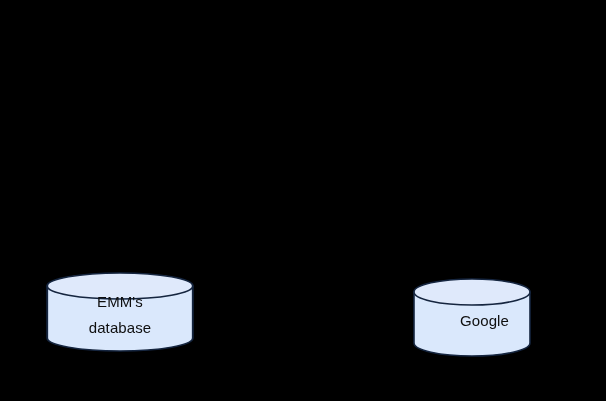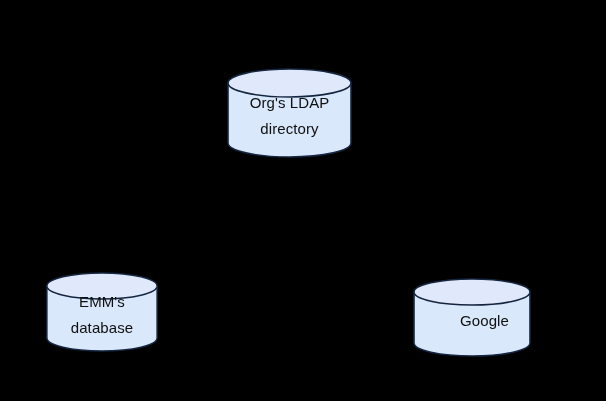--- a/index.html
+++ b/index.html
@@ -52,30 +52,22 @@
 
   
   .db-node.two-line .db-label { top: 50%; transform: translateY(-44%); }
   .db-node.one-line .db-label { top: 50%; transform: translateY(-38%); padding-left: 25px; }
 </style>
 </head>
 <body style="background: rgb(0, 0, 0);">
 
 <div id="canvas" style="background: rgb(0, 0, 0);">
 
-  <div class="db-node two-line" id="node-ldap" style="left: 227px; top: 68px; width: 125px; height: 90px;">
-    <svg viewBox="0 0 125 90" preserveAspectRatio="none">
-      <path d="M 1 15 L 1 75 A 61.5 14 0 0 0 124 75 L 124 15 Z" fill="#dae8fc" stroke="#15253f" stroke-width="1.6" stroke-linejoin="round"></path>
-      <ellipse cx="62.5" cy="15" rx="61.5" ry="14" fill="#dfe9fb" stroke="#15253f" stroke-width="1.6"></ellipse>
-    </svg>
-    <div class="db-label">Org's LDAP
-directory</div>
-  </div>
 
-  <div class="db-node two-line" id="node-emm" style="left: 46px; top: 272px; width: 112px; height: 80px;">
+  <div class="db-node two-line" id="node-emm" style="left: 46px; top: 272px; width: 148px; height: 80px;">
     <svg viewBox="0 0 124 80" preserveAspectRatio="none">
       <path d="M 1 14 L 1 66 A 61 13 0 0 0 123 66 L 123 14 Z" fill="#dae8fc" stroke="#15253f" stroke-width="1.6" stroke-linejoin="round"></path>
       <ellipse cx="62" cy="14" rx="61" ry="13" fill="#dfe9fb" stroke="#15253f" stroke-width="1.6"></ellipse>
     </svg>
     <div class="db-label">EMM's
 database</div>
   </div>
 
   <div class="db-node one-line" id="node-google" style="left: 413px; top: 278px; width: 118px; height: 79px;">
     <svg viewBox="0 0 118 79" preserveAspectRatio="none">

